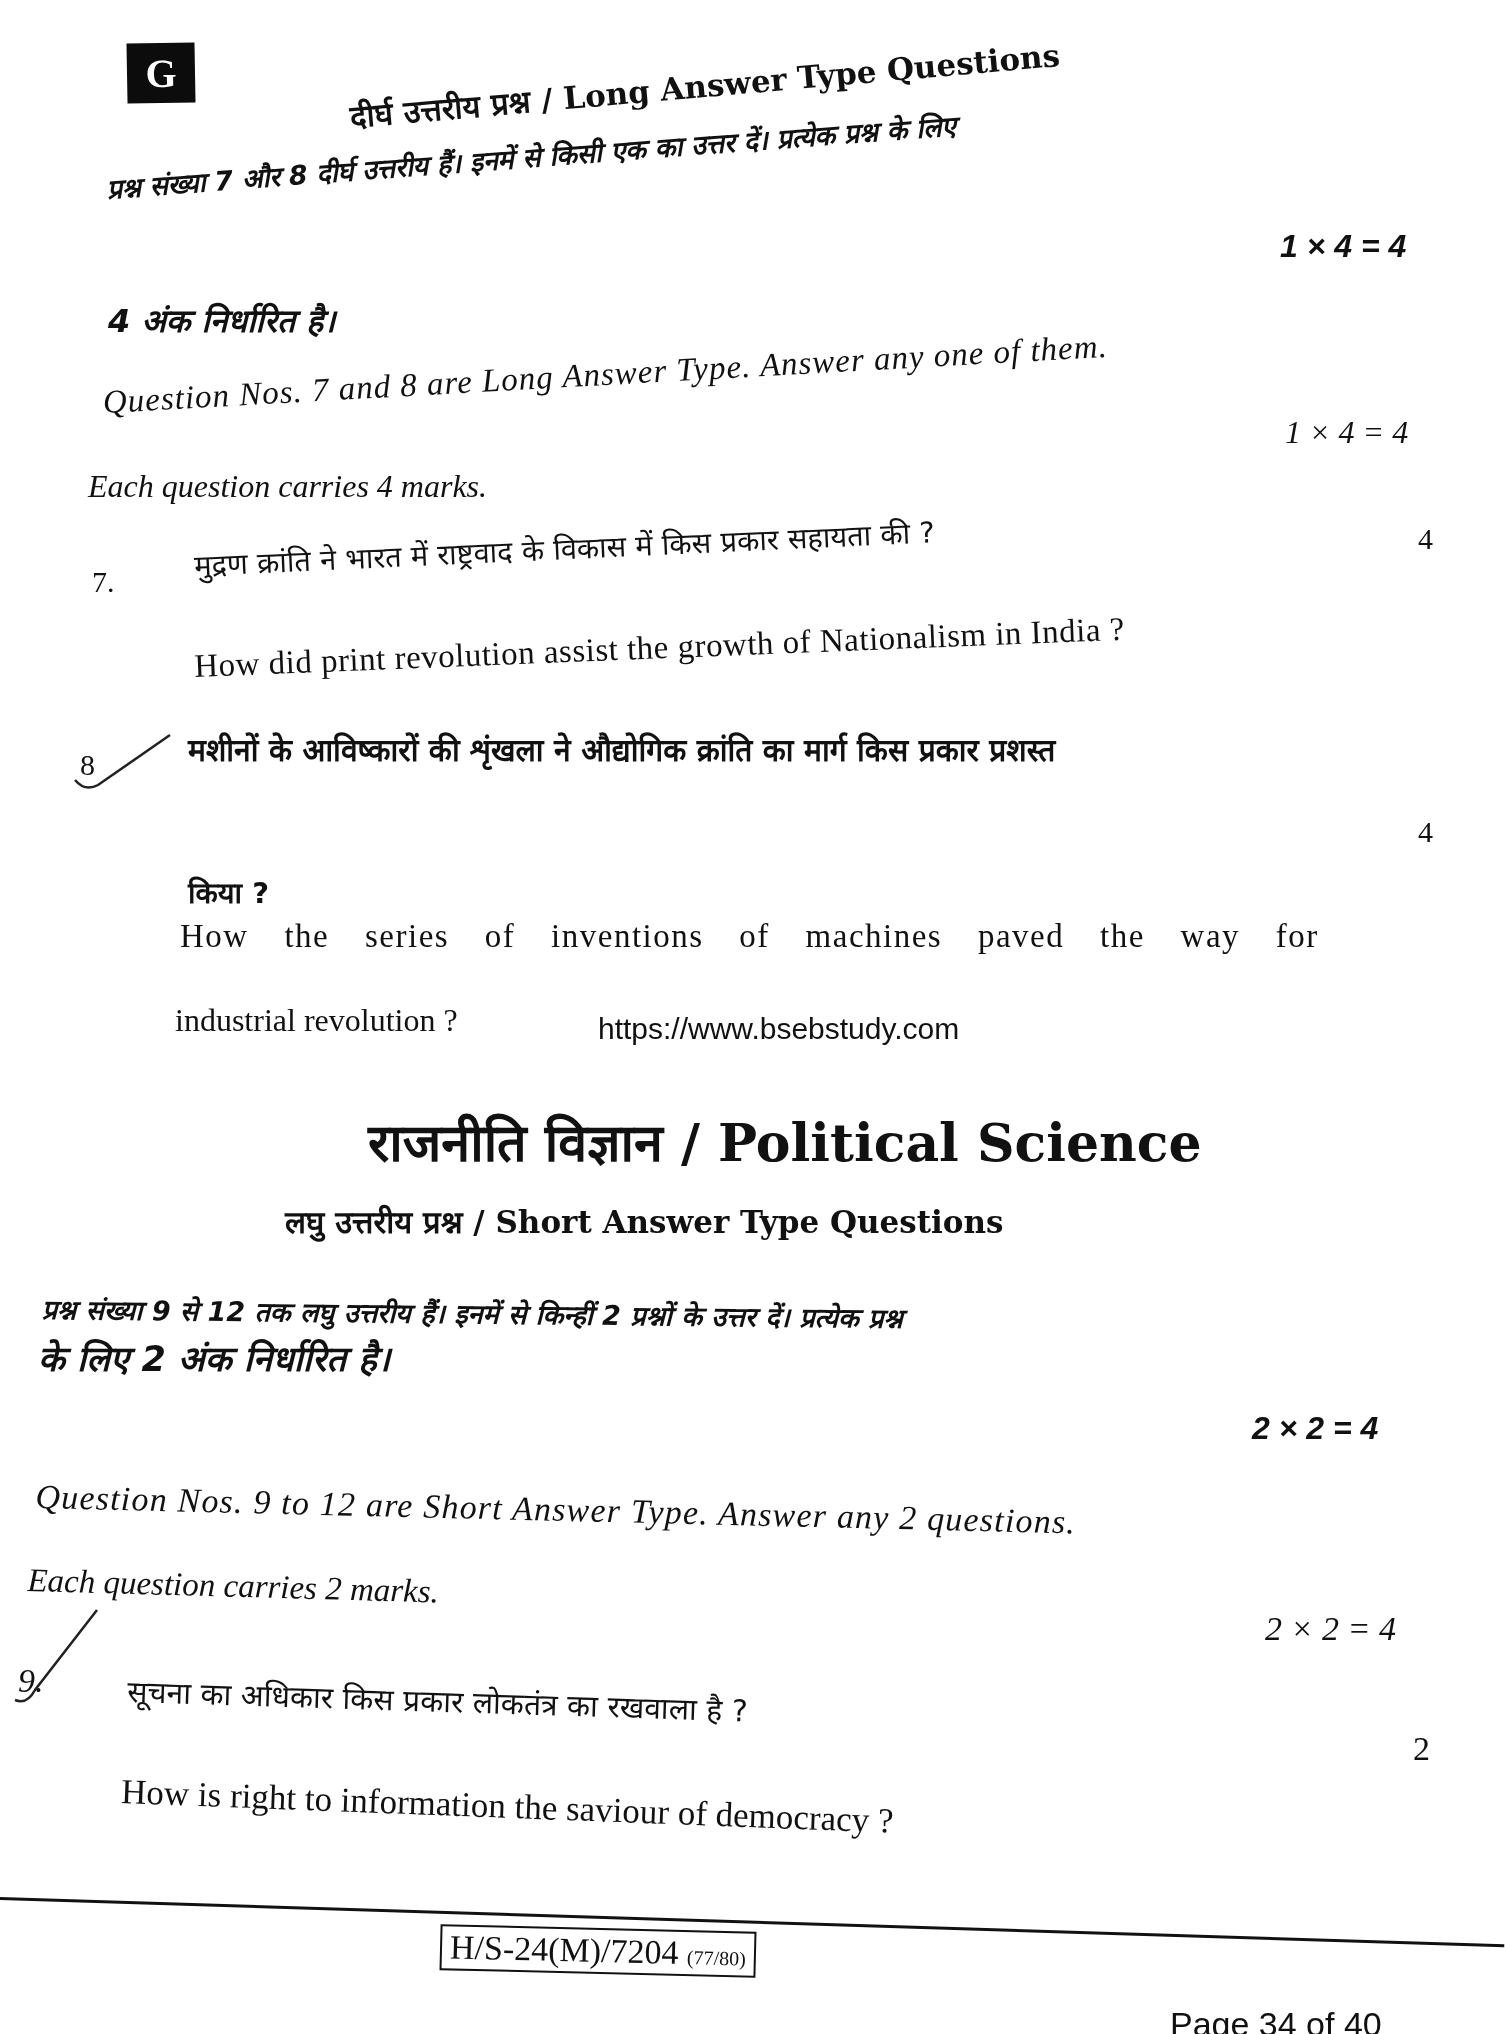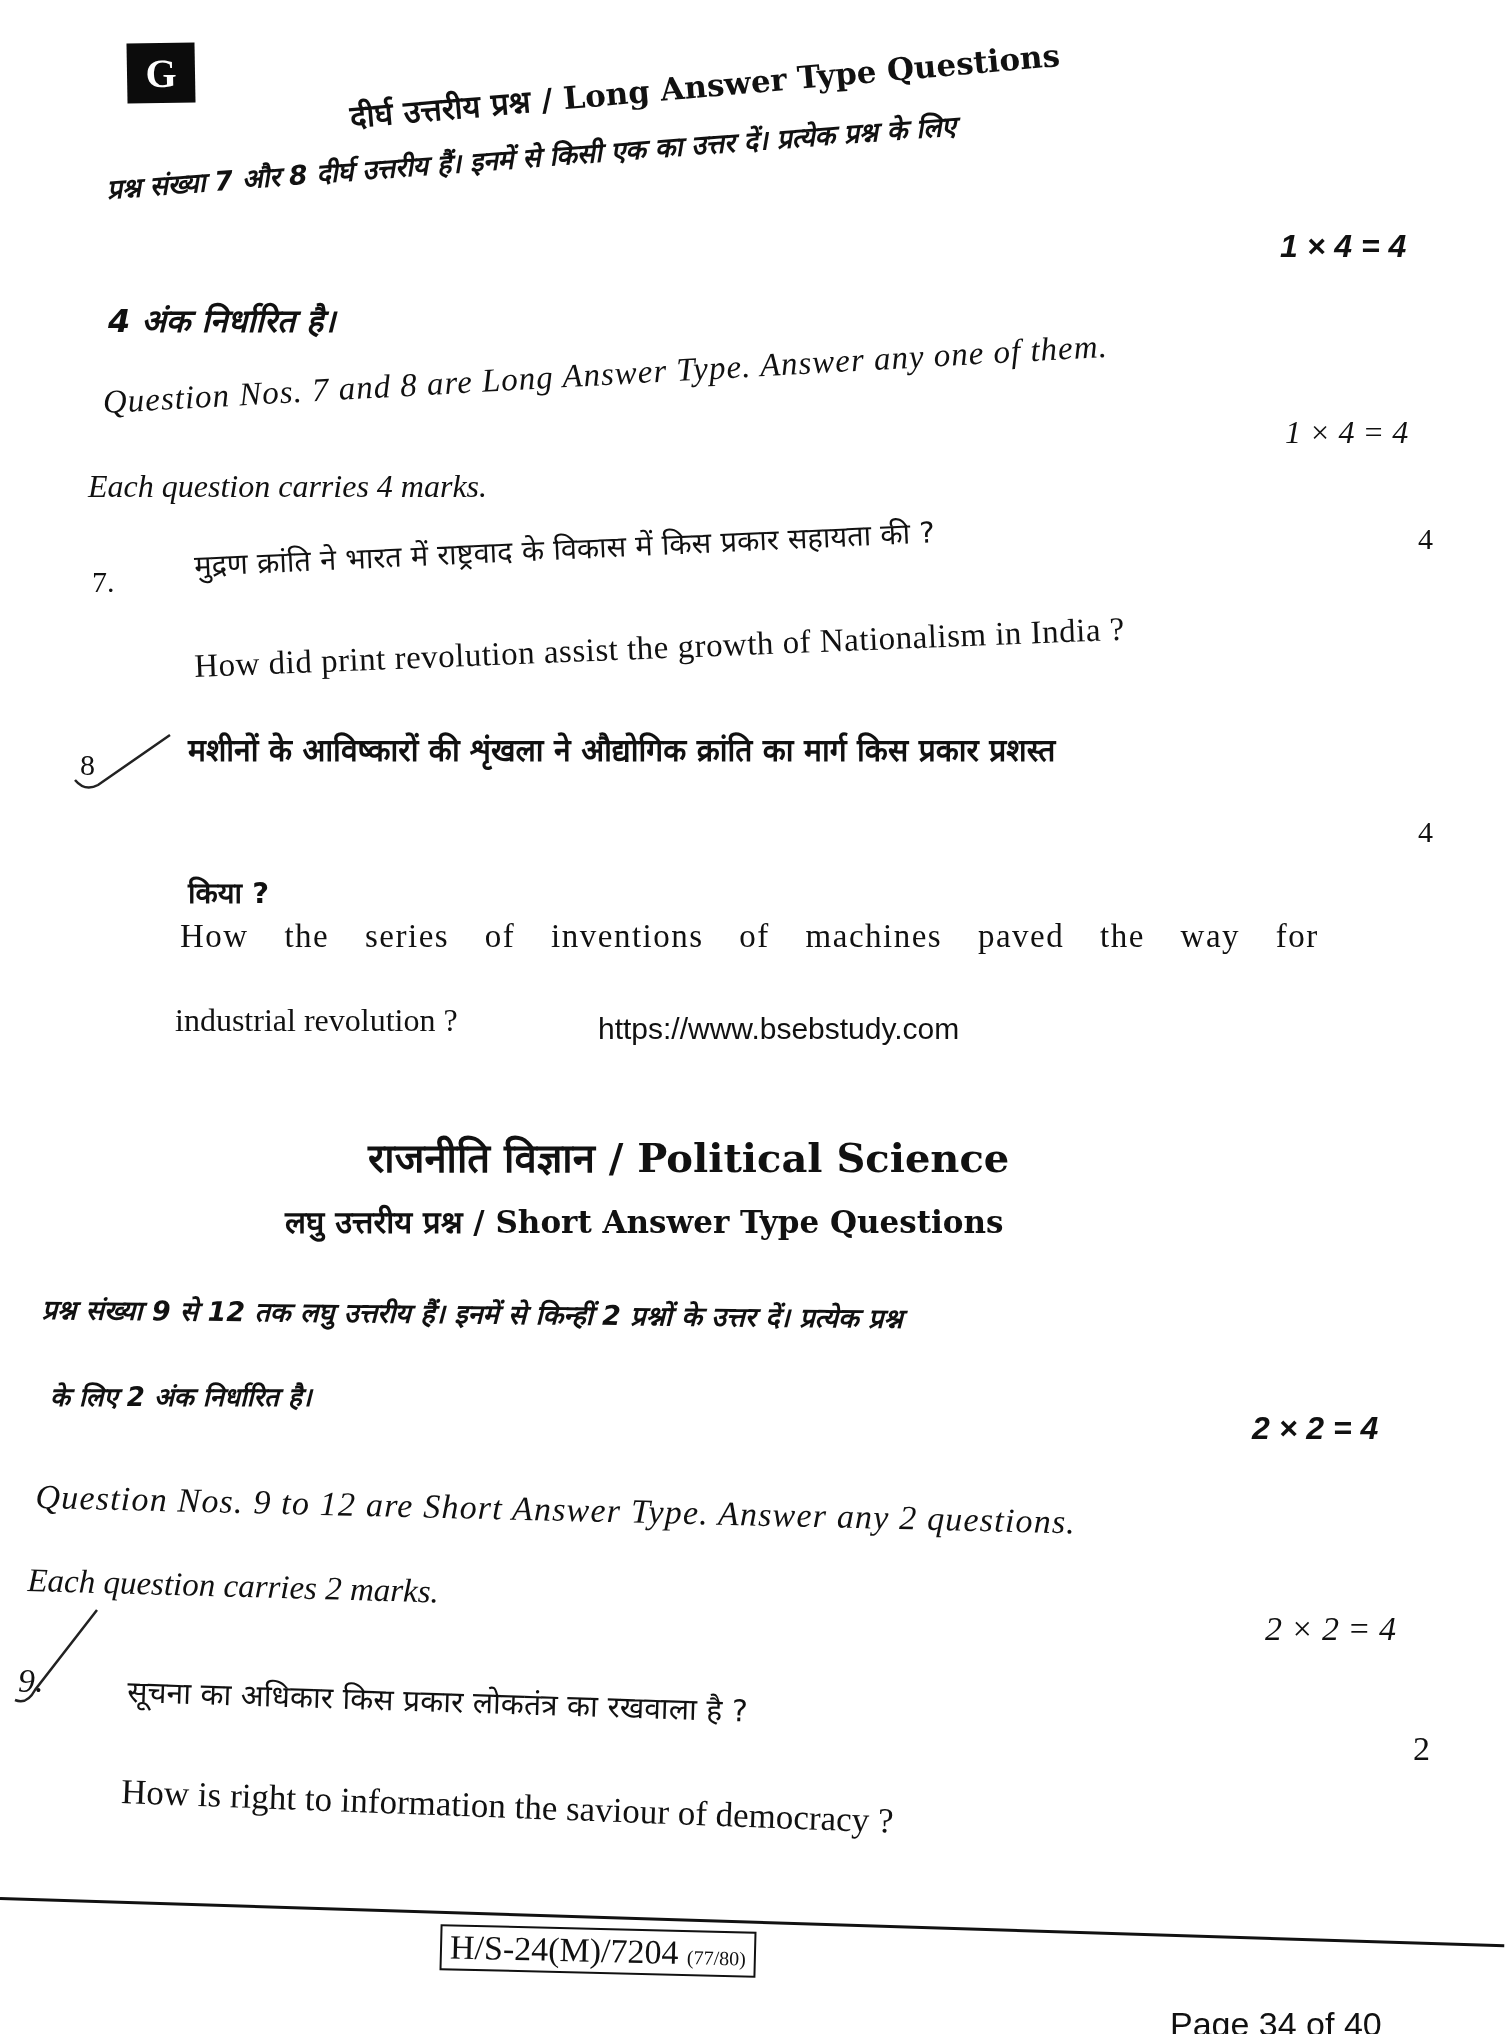--- a/index.html
+++ b/index.html
@@ -53,25 +53,25 @@
 <svg class="abs" style="left:70px; top:730px;" width="110" height="70">
   <path d="M5 50 Q15 62 28 55 L100 5" stroke="#222" stroke-width="2.5" fill="none"></path>
 </svg>
 <div class="abs hindi justify" style="left:188px; top:728px; width:1258px; font-size:30px; font-weight:bold; transform:scaleY(1.05);">मशीनों के आविष्कारों की शृंखला ने औद्योगिक क्रांति का मार्ग किस प्रकार प्रशस्त</div>
 <div class="abs hindi" style="left:188px; top:828px; font-size:29px; font-weight:bold;margin-top:44px;">किया ?</div>
 <div class="abs serif" style="left:1418px; top:815px; font-size:30px;">4</div>
 <div class="abs serif" style="left:180px; top:918px; font-size:33px; word-spacing:26px; letter-spacing:1.5px;">How the series of inventions of machines paved the way for</div>
 <div class="abs serif" style="left:175px; top:1002px; font-size:32px;">industrial revolution ?</div>
 <div class="abs sans" style="left:598px; top:1012px; font-size:30px;">https://www.bsebstudy.com</div>
 
-<div class="abs heading" style="left:368px; top:1129px; font-size:40px;">राजनीति विज्ञान / Political Science</div>
+<div class="abs heading" style="left:368px; top:1105px; font-size:52px;">राजनीति विज्ञान / Political Science</div>
 <div class="abs heading" style="left:285px; top:1200px; font-size:31px;">लघु उत्तरीय प्रश्न / Short Answer Type Questions</div>
 
 <div class="abs hindi-italic justify" style="left:42px; top:1290px; width:1400px; font-size:27px; transform:rotate(0.6deg); transform-origin:left top;">प्रश्न संख्या 9 से 12 तक लघु उत्तरीय हैं। इनमें से किन्हीं 2 प्रश्नों के उत्तर दें। प्रत्येक प्रश्न</div>
-<div class="abs hindi-italic" style="left:38px; top:1378px; font-size:26px;margin-left:12px;">के लिए 2 अंक निर्धारित है।</div>
+<div class="abs hindi-italic" style="left:38px; top:1334px; font-size:35px;">के लिए 2 अंक निर्धारित है।</div>
 <div class="abs marks-bold" style="left:1252px; top:1410px; font-size:32px;">2 × 2 = 4</div>
 
 <div class="abs eng-italic" style="left:36px; top:1478px; font-size:34px; transform:rotate(1.4deg); transform-origin:left top; letter-spacing:1.2px;">Question Nos. 9 to 12 are Short Answer Type. Answer any 2 questions.</div>
 <div class="abs eng-italic" style="left:28px; top:1562px; font-size:33px; transform:rotate(1.6deg); transform-origin:left top;">Each question carries 2 marks.</div>
 <div class="abs marks" style="left:1265px; top:1610px; font-size:34px;">2 × 2 = 4</div>
 
 <svg class="abs" style="left:5px; top:1605px;" width="100" height="110">
   <path d="M10 95 Q22 100 30 85 L92 5" stroke="#222" stroke-width="2.5" fill="none"></path>
 </svg>
 <div class="abs serif" style="left:18px; top:1662px; font-size:34px; font-style:italic;">9.</div>

